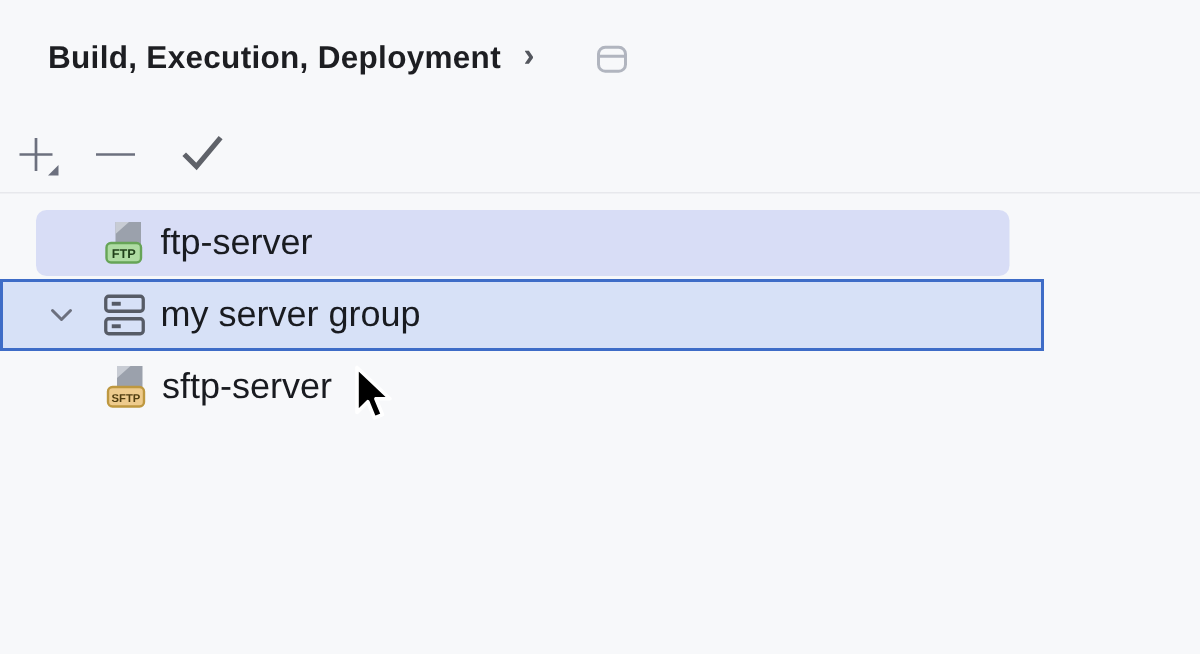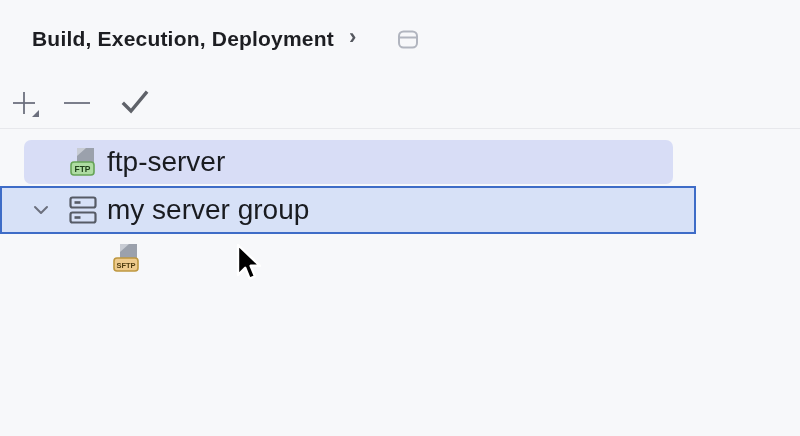--- a/index.html
+++ b/index.html
@@ -43,33 +43,33 @@
     position:absolute; top:128px; left:0; width:800px; height:1px;
     background:#E7E8EC;
   }
 
   
   .tree { position:absolute; top:138px; left:0; width:696px; }
   .row {
     position:relative; height:48px; display:flex; align-items:center;
     cursor:default;
   }
-  .row-label { font-size:28px; color:#191B20; margin-left:9px; white-space:nowrap; z-index:1; }
+  .row-label { font-size:24px; color:#191B20; margin-left:9px; white-space:nowrap; z-index:1; }
   .row-icon { z-index:1; display:flex; align-items:center; }
 
   .row.selected::before {
     content:""; position:absolute; left:24px; right:23px; top:2px; bottom:2px;
     background:#D8DDF6; border-radius:7px;
   }
   .row.drop-target {
     background:#D7E1F7;
     border:2px solid #3E6CC7;
   }
   .indent-1 { padding-left:68px; }
-  .indent-2 { padding-left:111px; }
+  .indent-2 { padding-left:69px; }
   .row.drop-target.indent-1 { padding-left:66px; }
 
   .chevron {
     position:absolute; left:28px; top:50%; transform:translateY(-50%);
     width:22px; height:22px; display:flex; align-items:center; justify-content:center;
     cursor:pointer;
   }
 
   .cursor-pointer {
     position:absolute; left:230px; top:243px; z-index:5; pointer-events:none;
@@ -145,20 +145,21 @@
 
   <div class="row indent-2">
     <span class="row-icon">
       <svg width="30" height="34" viewBox="0 0 30 34">
         <rect x="9" y="3" width="17" height="18" fill="#9BA1AC"></rect>
         <polygon points="9,3 18,3 9,11" fill="#C8CCD4"></polygon>
         <rect x="3" y="17" width="24" height="13" rx="3" fill="#EECB8D" stroke="#BE9840" stroke-width="1.6"></rect>
         <text x="15" y="26.8" text-anchor="middle" font-family="Liberation Sans, sans-serif" font-size="7.5" font-weight="bold" fill="#4F3D10">SFTP</text>
       </svg>
     </span>
+    <span class="row-label">sftp-server</span>
   </div>
 
 </div>
 
 <div class="cursor-pointer">
   <svg width="34" height="44" viewBox="0 0 34 44">
     <path d="M8 2 L8 32 L15.2 24.8 L19.6 35.6 L25 33.4 L20.6 22.8 L30 22.8 Z" fill="#000" stroke="#FFFFFF" stroke-width="2.4" stroke-linejoin="round"></path>
   </svg>
 </div>
 

